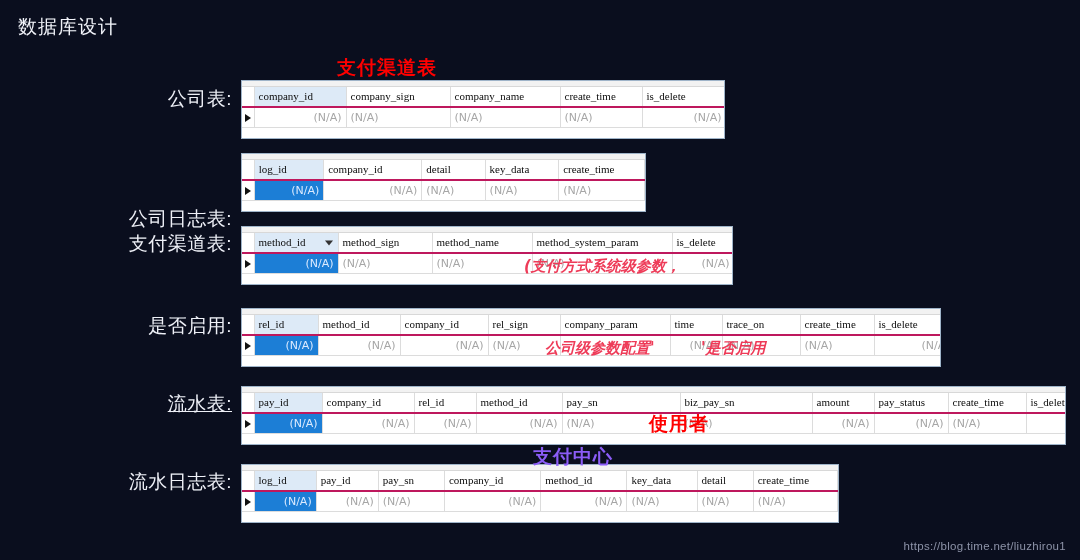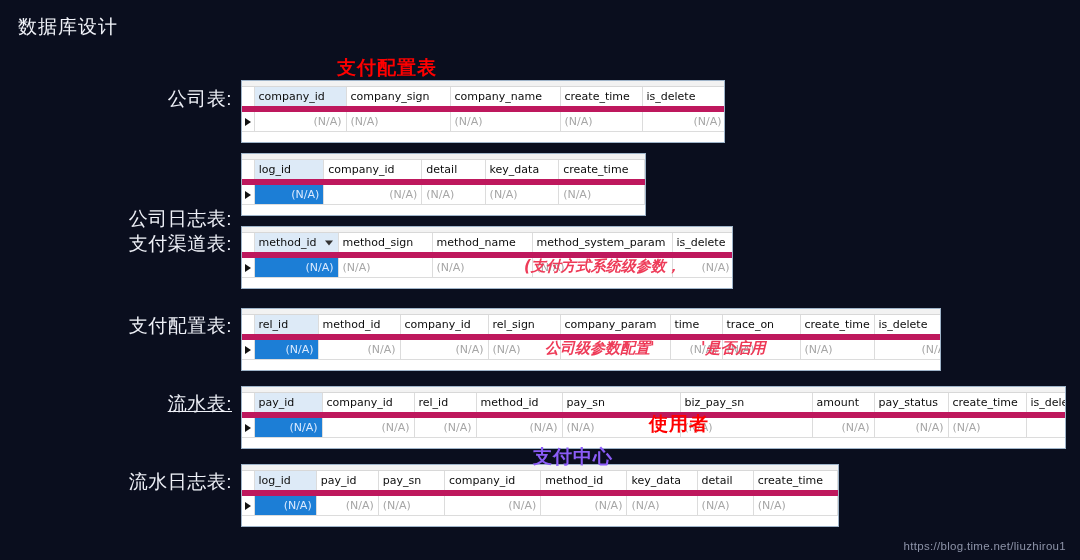--- a/index.html
+++ b/index.html
@@ -70,22 +70,23 @@
     overflow: hidden;
     white-space: nowrap;
     border-right: 1px solid #dcdcdc;
     border-bottom: 1px solid #dcdcdc;
     text-align: left;
     background: #ffffff;
     color: #1b1b1b;
   }
   .grid th {
     color: #0c0c0c;
-    border-bottom: 6px solid #be185d;
+    border-bottom: 2px solid #be185d;
     position: relative;
+    font-family: Liberation Serif, serif;
   }
   .grid th.hl { background: #ddeaf7; }
   .grid td.num { text-align: right; color: #a6a6a6; }
   .grid td.txt { text-align: left; color: #a6a6a6; }
   .grid td.sel {
     background: #1c7ed6;
     color: #dbeafe;
     text-align: right;
   }
   .grid .gutter {
@@ -251,21 +252,21 @@
             <td class="txt">(N/A)</td>
             <td class="txt">(N/A)</td>
             <td class="txt">(N/A)</td>
             <td class="num">(N/A)</td>
           </tr>
         </tbody>
       </table>
       <div class="filler"></div>
       <span class="cell-annot" style="left: 282px; top: 30px;">(支付方式系统级参数，</span>
     </div>
-    <div class="row-label" style="top: 313px; right: 848px;">支付配置表:</div>
+    <div class="row-label" style="top: 313px; right: 848px;">是否启用:</div>
     <div class="grid" style="left: 241px; top: 308px; width: 700px;">
       <div class="strip"></div>
       <table>
         <colgroup>
           <col style="width: 12px;">
           <col style="width: 64px;">
           <col style="width: 82px;">
           <col style="width: 88px;">
           <col style="width: 72px;">
           <col style="width: 110px;">
@@ -402,18 +403,18 @@
             <td class="txt">(N/A)</td>
             <td class="txt">(N/A)</td>
             <td class="txt">(N/A)</td>
           </tr>
         </tbody>
       </table>
       <div class="filler"></div>
     </div>
   </div>
 <div id="annot-layer">
-    <div class="annot" style="left: 337px; top: 55px; color: rgb(255, 0, 0);">支付配置表</div>
+    <div class="annot" style="left: 337px; top: 55px; color: rgb(255, 0, 0);">支付渠道表</div>
     <div class="annot" style="left: 533px; top: 431px; color: #8b5cf6; margin-top: 13px;">支付中心</div>
     <div class="annot" style="left: 649px; top: 411px; color: rgb(255, 0, 0);">使用者</div>
   </div>
 
 <div id="watermark">https://blog.time.net/liuzhirou1</div>
 
 </body></html>

